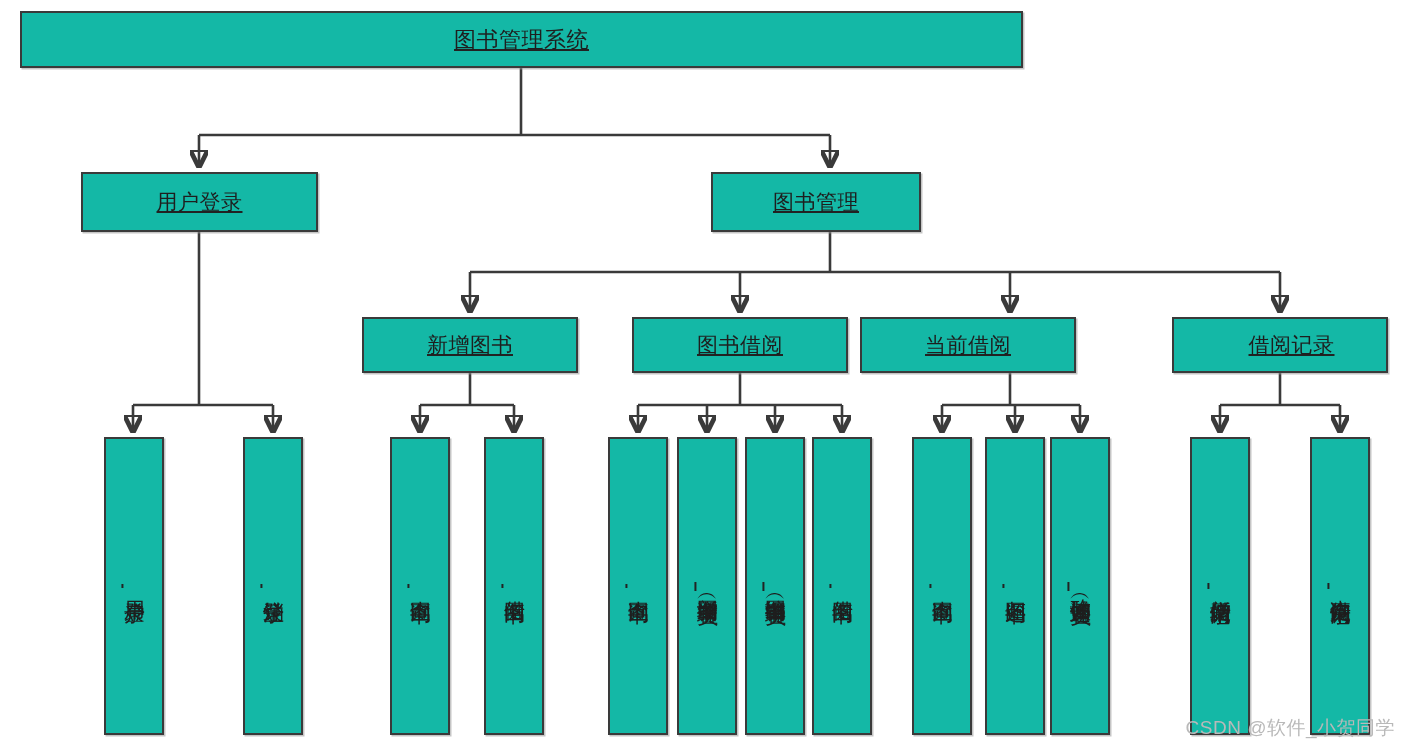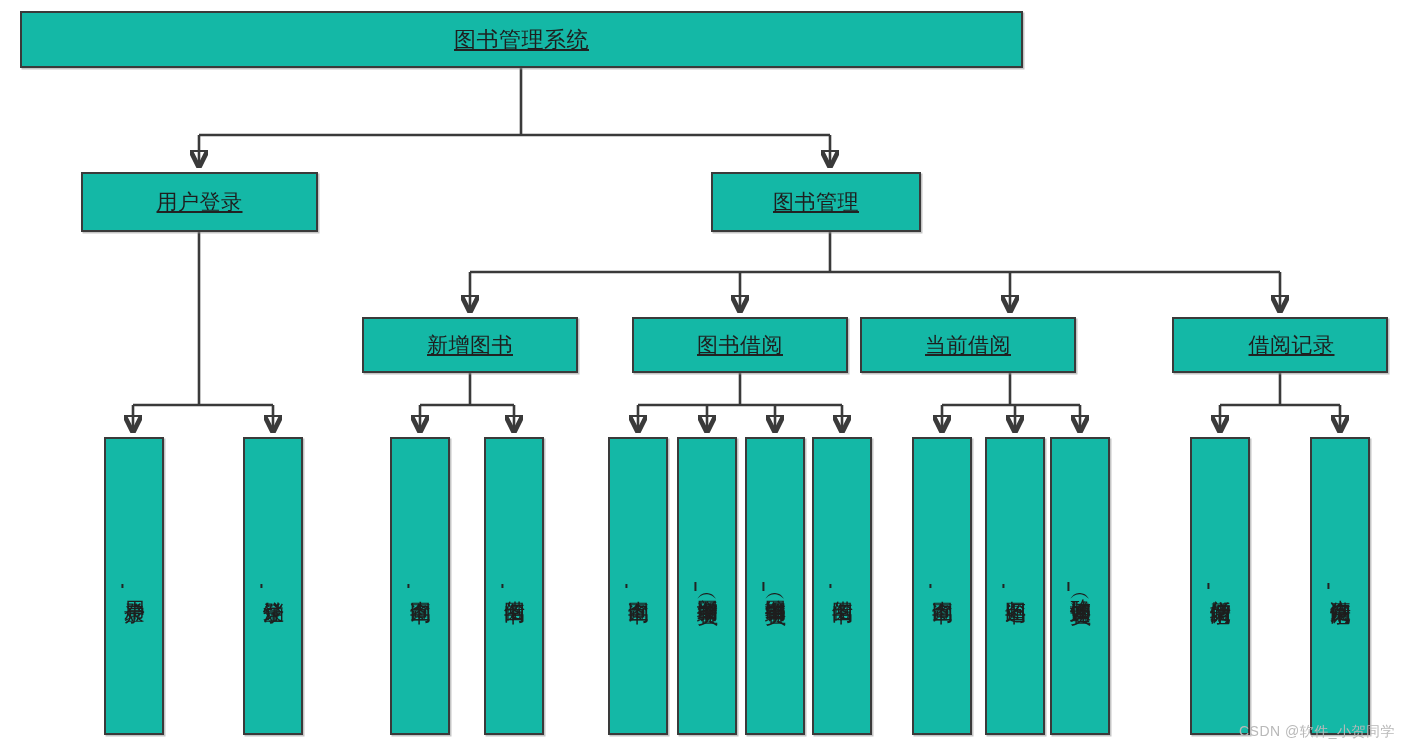--- a/index.html
+++ b/index.html
@@ -60,21 +60,21 @@
   }
   svg.links path, svg.links line {
     stroke: #3a3a3a;
     stroke-width: 2.6;
     fill: none;
   }
   .watermark {
     position: absolute;
     right: 10px;
     bottom: 6px;
-    font-size: 14px;
+    font-size: 19px;
     color: #b9b9b9;
     white-space: nowrap;
     letter-spacing: 0.5px;
   }
 </style>
 </head>
 <body>
 
 <div id="canvas">
 

